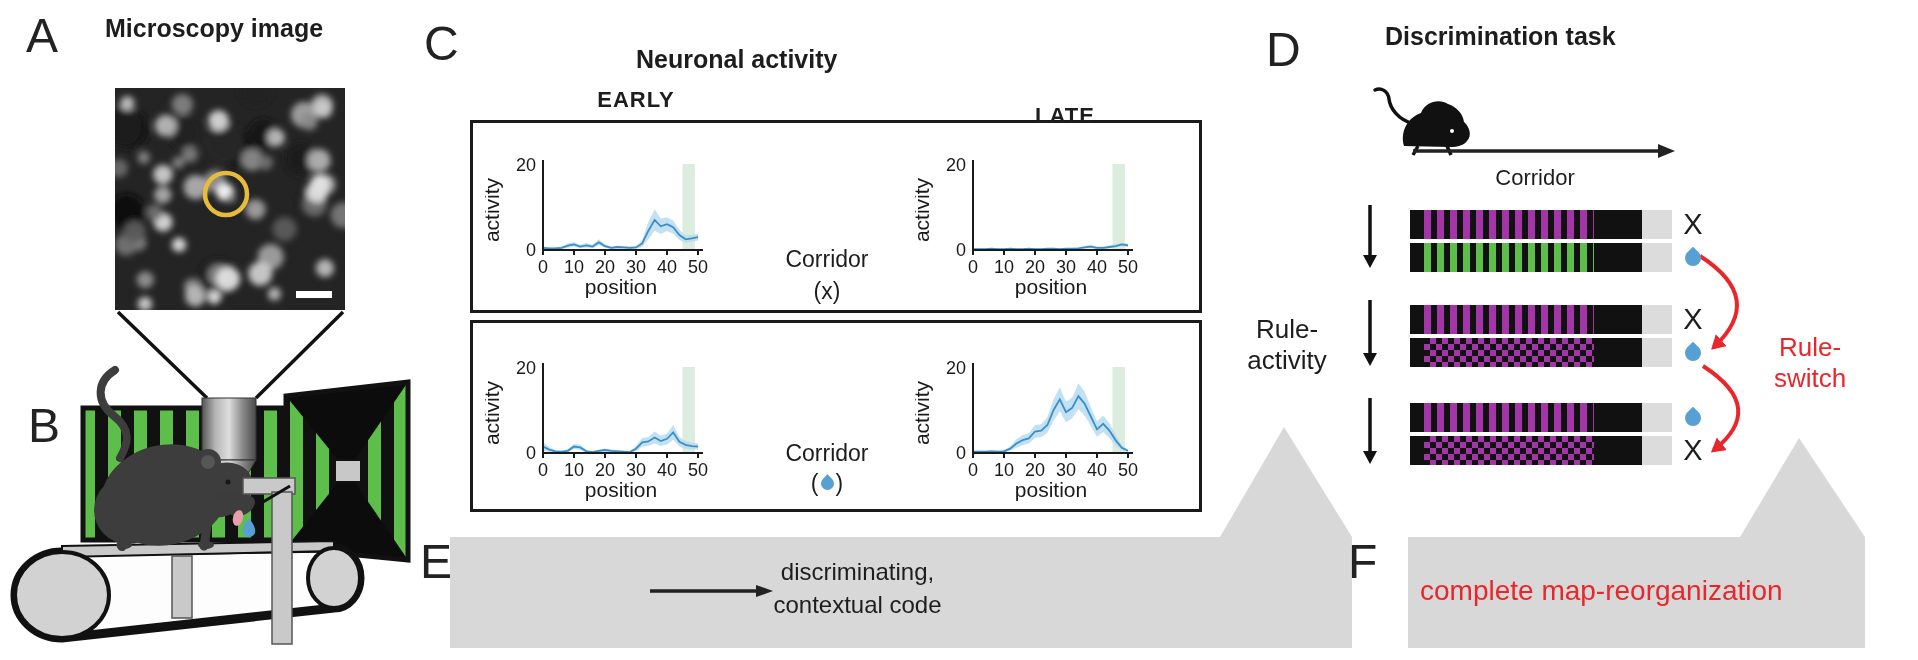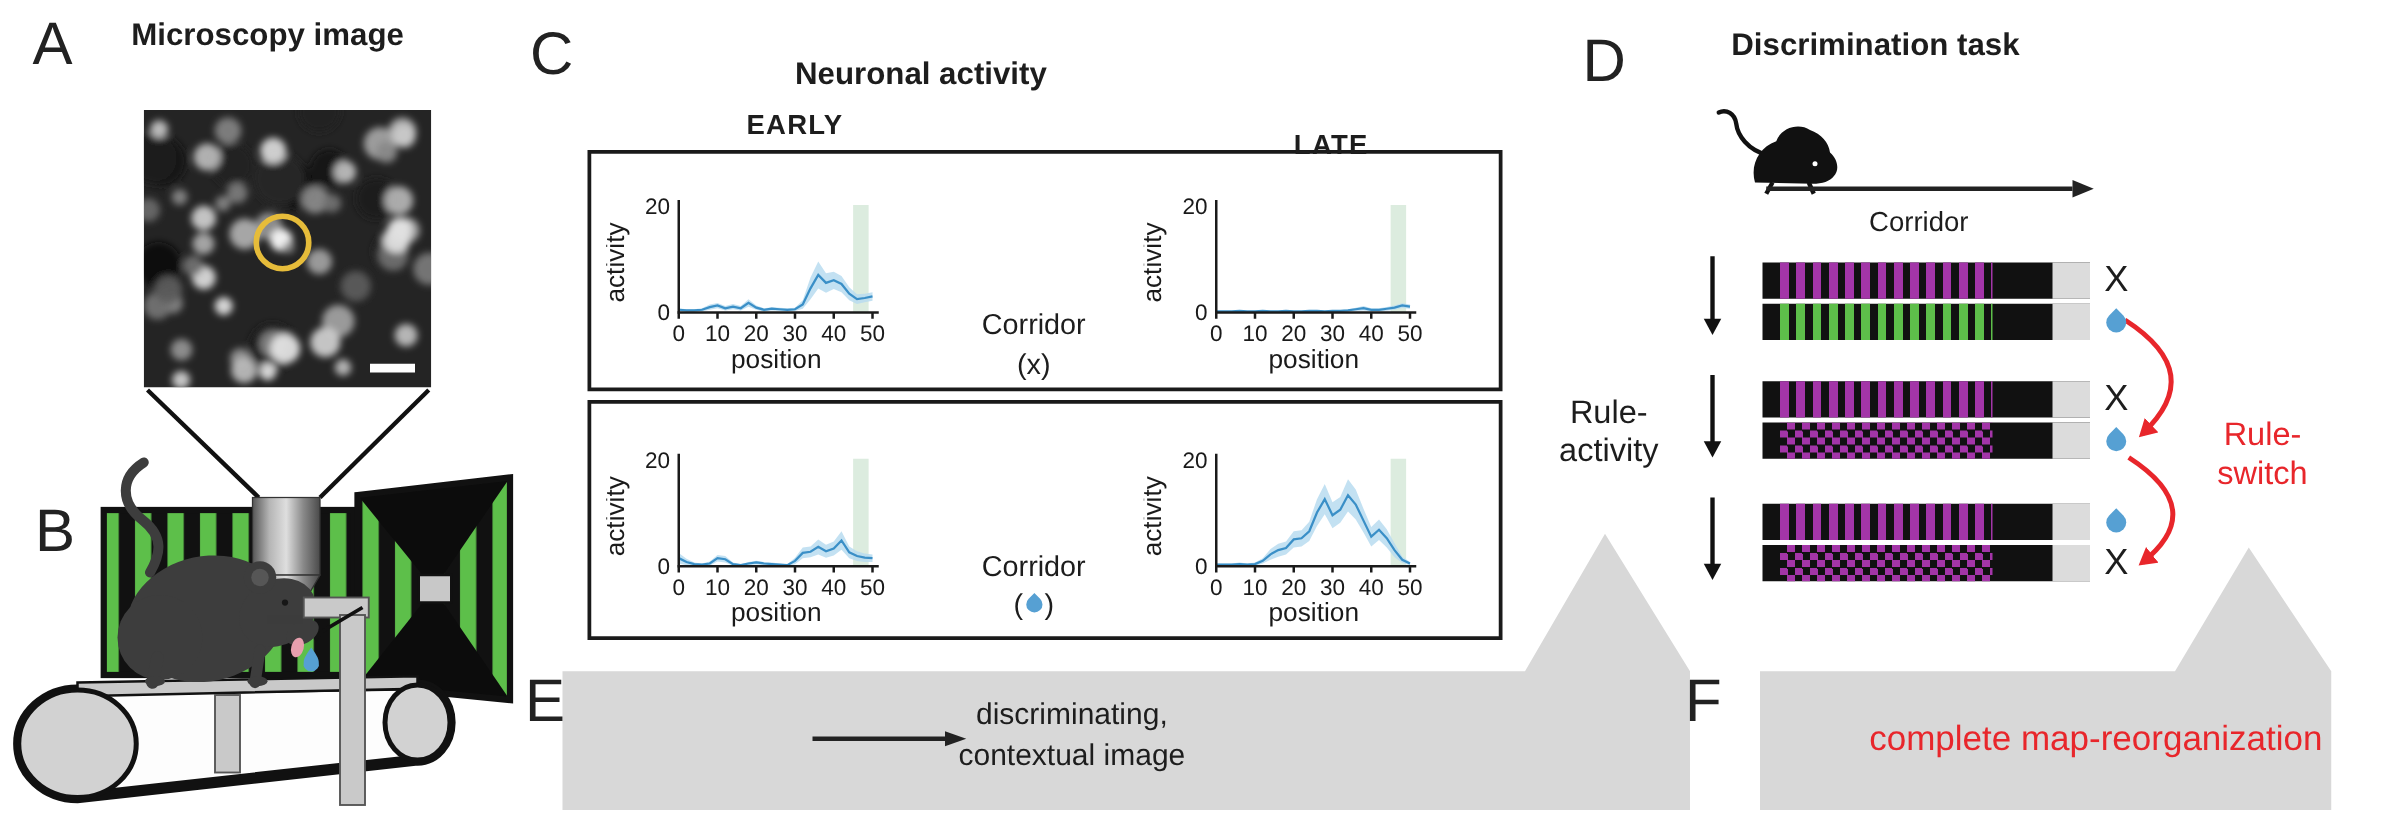--- a/index.html
+++ b/index.html
@@ -389,19 +389,19 @@
         <div class="endzone"></div>
       </div>
       <div class="outcome" style="top: 436px;">
         <span class="xmark">X</span>
       </div>
     </div>
 
   <div class="abs panel-letter" style="left:420px;top:534px;">E</div>
   <div class="abs banner-text" style="left:745px;top:555px;width:225px;">
     <div>discriminating,</div>
-    <div>contextual image</div>
+    <div>contextual code</div>
   </div>
 
   <div class="abs panel-letter" style="left:1348px;top:534px;">F</div>
-  <div class="abs redtext" style="left:1420px;top:575px;width:438px;font-size:28px;text-align:right;z-index:3;">complete map-reorganization</div>
+  <div class="abs redtext" style="left:1420px;top:575px;width:438px;font-size:28px;text-align:left;z-index:3;">complete map-reorganization</div>
 
 </div>
 
 </body></html>

